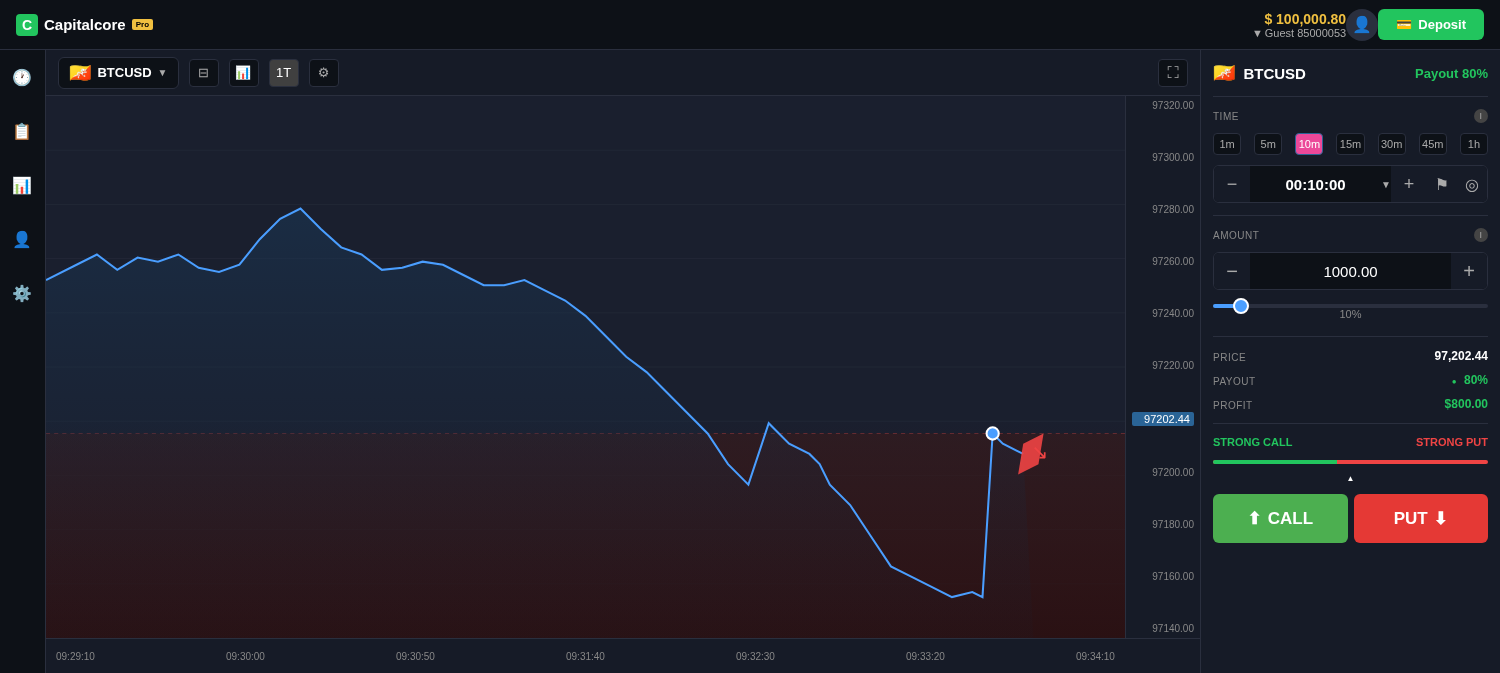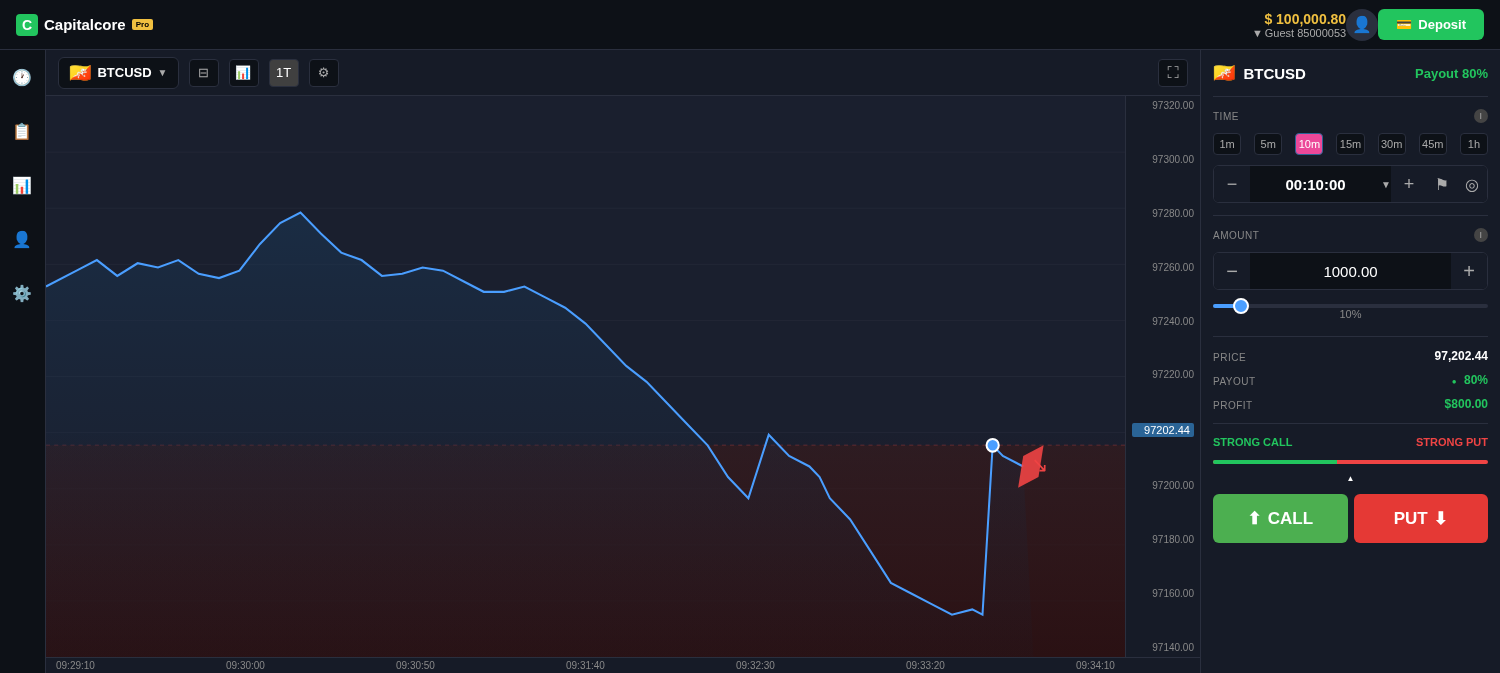--- a/index.html
+++ b/index.html
@@ -144,21 +144,21 @@
       font-size: 11px;
     }
 
     
     .x-axis {
       height: 16px;
       background: #161b27;
       border-top: 1px solid #2a2f3e;
       display: flex;
       align-items: center;
-      padding: 0 10px;
+      padding: 17px 10px;
       justify-content: space-between;
       padding-right: 85px;
     }
     .x-label {
       font-size: 10px;
       color: #888;
     }
 
     
     .right-panel {

